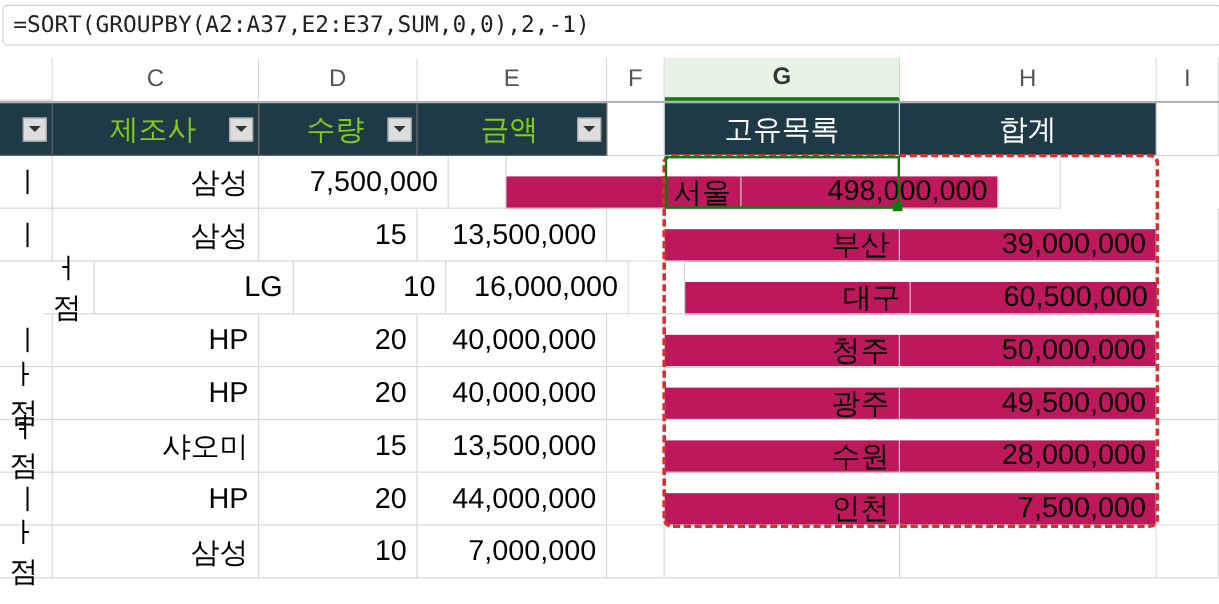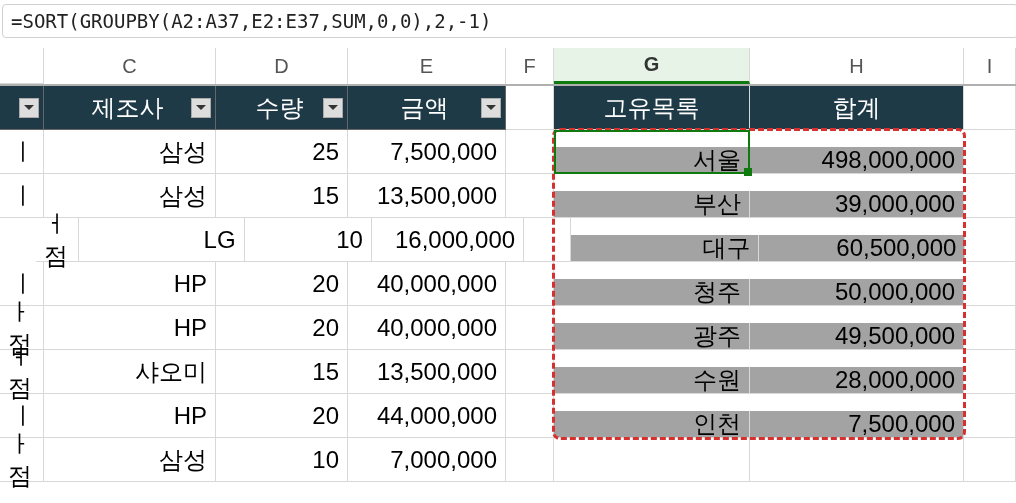--- a/index.html
+++ b/index.html
@@ -44,21 +44,21 @@
   display: flex;
   align-items: center;
   font-size: 24px;
   color: #000;
   padding: 0 8px;
 }
 .td.r { justify-content: flex-end; }
 .td.l { justify-content: flex-end; }
 .td.hdr {
   background: #1f3a47;
-  color: #ffffff;
+  color: #84cc16;
   font-weight: 500;
   justify-content: center;
   position: relative;
   border-right-color: #666;
   border-bottom-color: #666;
   padding-right: 12px;
 }
 .filter-icon {
   position: absolute;
   right: 4px;
@@ -72,21 +72,21 @@
   align-items: center;
   justify-content: center;
 }
 .filter-icon::after {
   content: '';
   border-left: 5px solid transparent;
   border-right: 5px solid transparent;
   border-top: 5px solid #333;
 }
 .td.empty { background: #fff; }
-.td.highlight { background: #a3a3a3; margin-top: 17px; }
+.td.highlight { background: #be185d; margin-top: 17px; }
 .td.hdr2 { background: #1f3a47; color: #fff; justify-content: center; font-family: Liberation Mono, monospace; }
 
 .spill-border {
   position: absolute;
   border: 3px dashed #d63030;
   border-radius: 8px;
   pointer-events: none;
   z-index: 5;
 }
 
@@ -167,23 +167,20 @@
         <span>합계</span>
       </div>
       <div class="td empty wI"></div>
     </div>
 
     <div class="row">
       <div class="td l wGap" style="justify-content:flex-end;">ㅣ</div>
       <div class="td l wC">
           <span>삼성</span>
         </div>
-      <div class="td r wD">
-          <span>25</span>
-        </div>
       <div class="td r wE">
           <span>7,500,000</span>
         </div>
       <div class="td empty wF"></div>
       <div class="td l highlight wG">
           <span>서울</span>
         </div>
       <div class="td r highlight wH">
           <span>498,000,000</span>
         </div>

